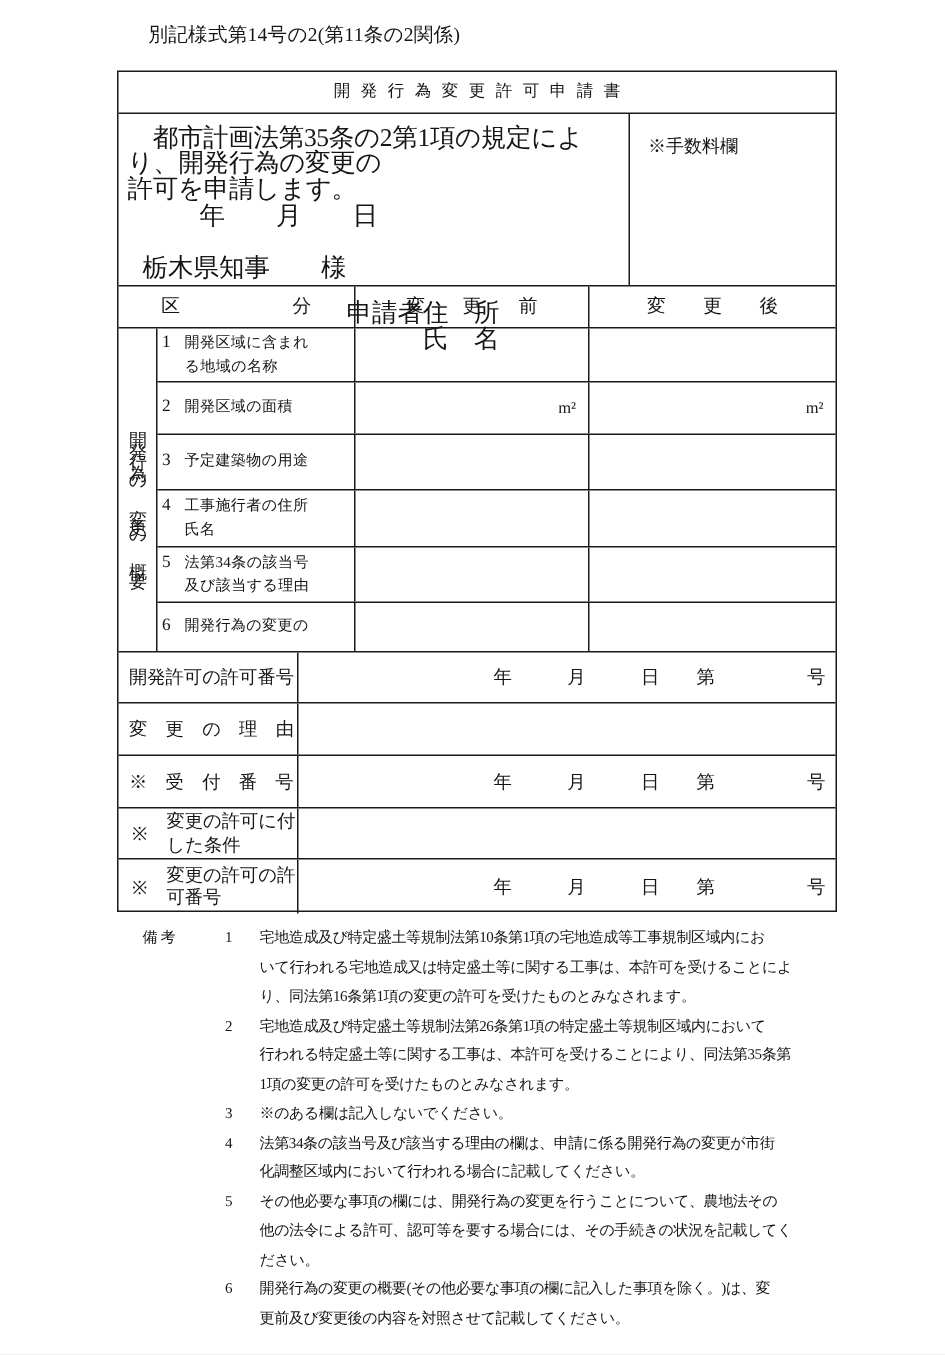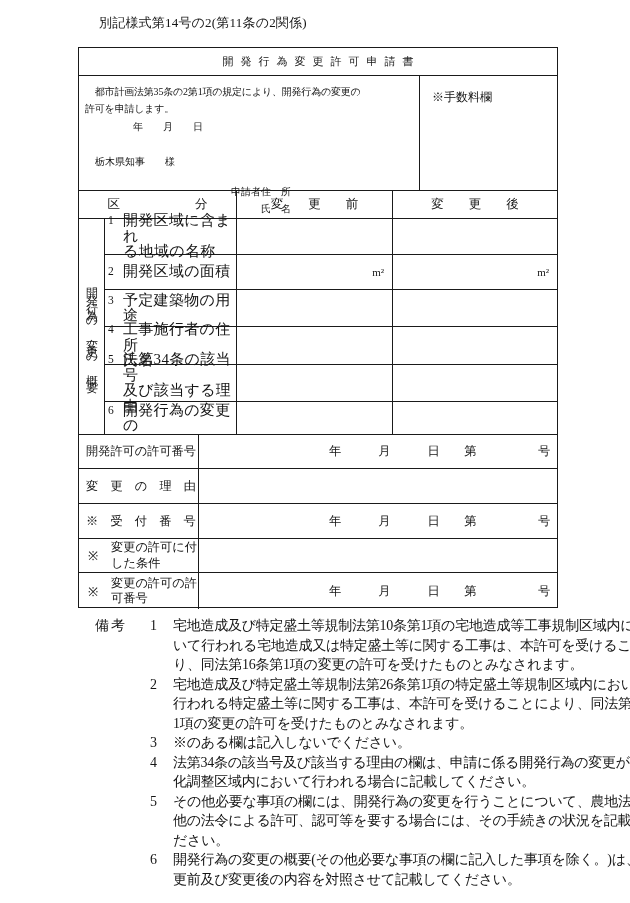--- a/index.html
+++ b/index.html
@@ -22,21 +22,21 @@
   .br { border-right:1px solid #1a1a1a; }
 
   
   .title-row {
     height:28px; line-height:27px; text-align:center;
     font-size:11px; letter-spacing:7px; padding-left:7px;
   }
 
   
   .app-row { height:115px; }
-  .app-left { width:341px; padding:7px 4px 0 6px; font-size:10px; line-height:17px; }
+  .app-left { width:341px; padding:7px 4px 0 6px; font-size:17px; line-height:17px; }
   .app-body { white-space:pre-line; letter-spacing:-0.2px; }
   .app-date { margin-left:48px; margin-top:1px; }
   .app-addressee { margin-left:10px; margin-top:18px;font-family:Liberation Serif, serif; }
   .app-applicant { margin-left:146px; margin-top:13px; white-space:pre-line; }
   .app-fee { flex:1; padding:13px 2px 0 12px; font-size:12px; }
 
   
   .head-row { height:28px; font-size:12.5px; }
   .hcell { display:flex; align-items:center; justify-content:center; }
   .cat-head { width:158px; }
@@ -54,38 +54,38 @@
     font-size:12px; letter-spacing:7.5px; padding-top:6px;
   }
   .items-col { flex:1; display:flex; flex-direction:column; }
   .item-row { display:flex; }
   .item-row.h36 { height:36px; } .item-row.h35 { height:35px; }
   .item-row.h37 { height:37px; } .item-row.h38 { height:38px; }
   .item-row.h32 { height:32px; }
   .item-label { width:132px; display:flex; align-items:center; padding:0 2px 0 3px; }
   .il-inner { display:flex; align-items:flex-start; }
   .num { width:15px; font-size:11.5px; padding-top:1px; flex:none; }
-  .lbl { white-space:pre-line; font-size:15px; line-height:15.5px; letter-spacing:0.3px; }
+  .lbl { white-space:pre-line; font-size:10px; line-height:15.5px; letter-spacing:0.3px; }
   .vcell { display:flex; align-items:center; }
   .item-before { width:156px; }
   .item-after { flex:1; }
   .unit { justify-content:flex-end; padding-right:8px; font-size:11px; }
 
   
   .lower-row { display:flex; }
   .lower-row.h34 { height:34px; } .lower-row.h35 { height:35px; } .lower-row.h36 { height:36px; }
   .low-label { width:120px; display:flex; align-items:center; padding-left:7px; font-size:12.2px; }
   .low-label .mark { width:25px; flex:none; padding-left:2px; }
   .low-label .mlbl { white-space:pre-line; line-height:15.5px; }
   .low-value { flex:1; display:flex; align-items:center; padding-left:130px; font-size:12.3px; }
 
   
   .notes {
     position:absolute; left:95px; top:616px; width:468px;
-    font-size:14px; line-height:19.5px; display:flex;
+    font-size:10px; line-height:19.5px; display:flex;
   }
   .notes-heading { width:55px; letter-spacing:2px; flex:none; }
   .notes-items { flex:1; }
   .note-item { display:flex; }
   .note-no { width:23px; flex:none; }
   .note-text { white-space:pre; letter-spacing:-0.25px; }
 </style>
 </head>
 <body>
 

